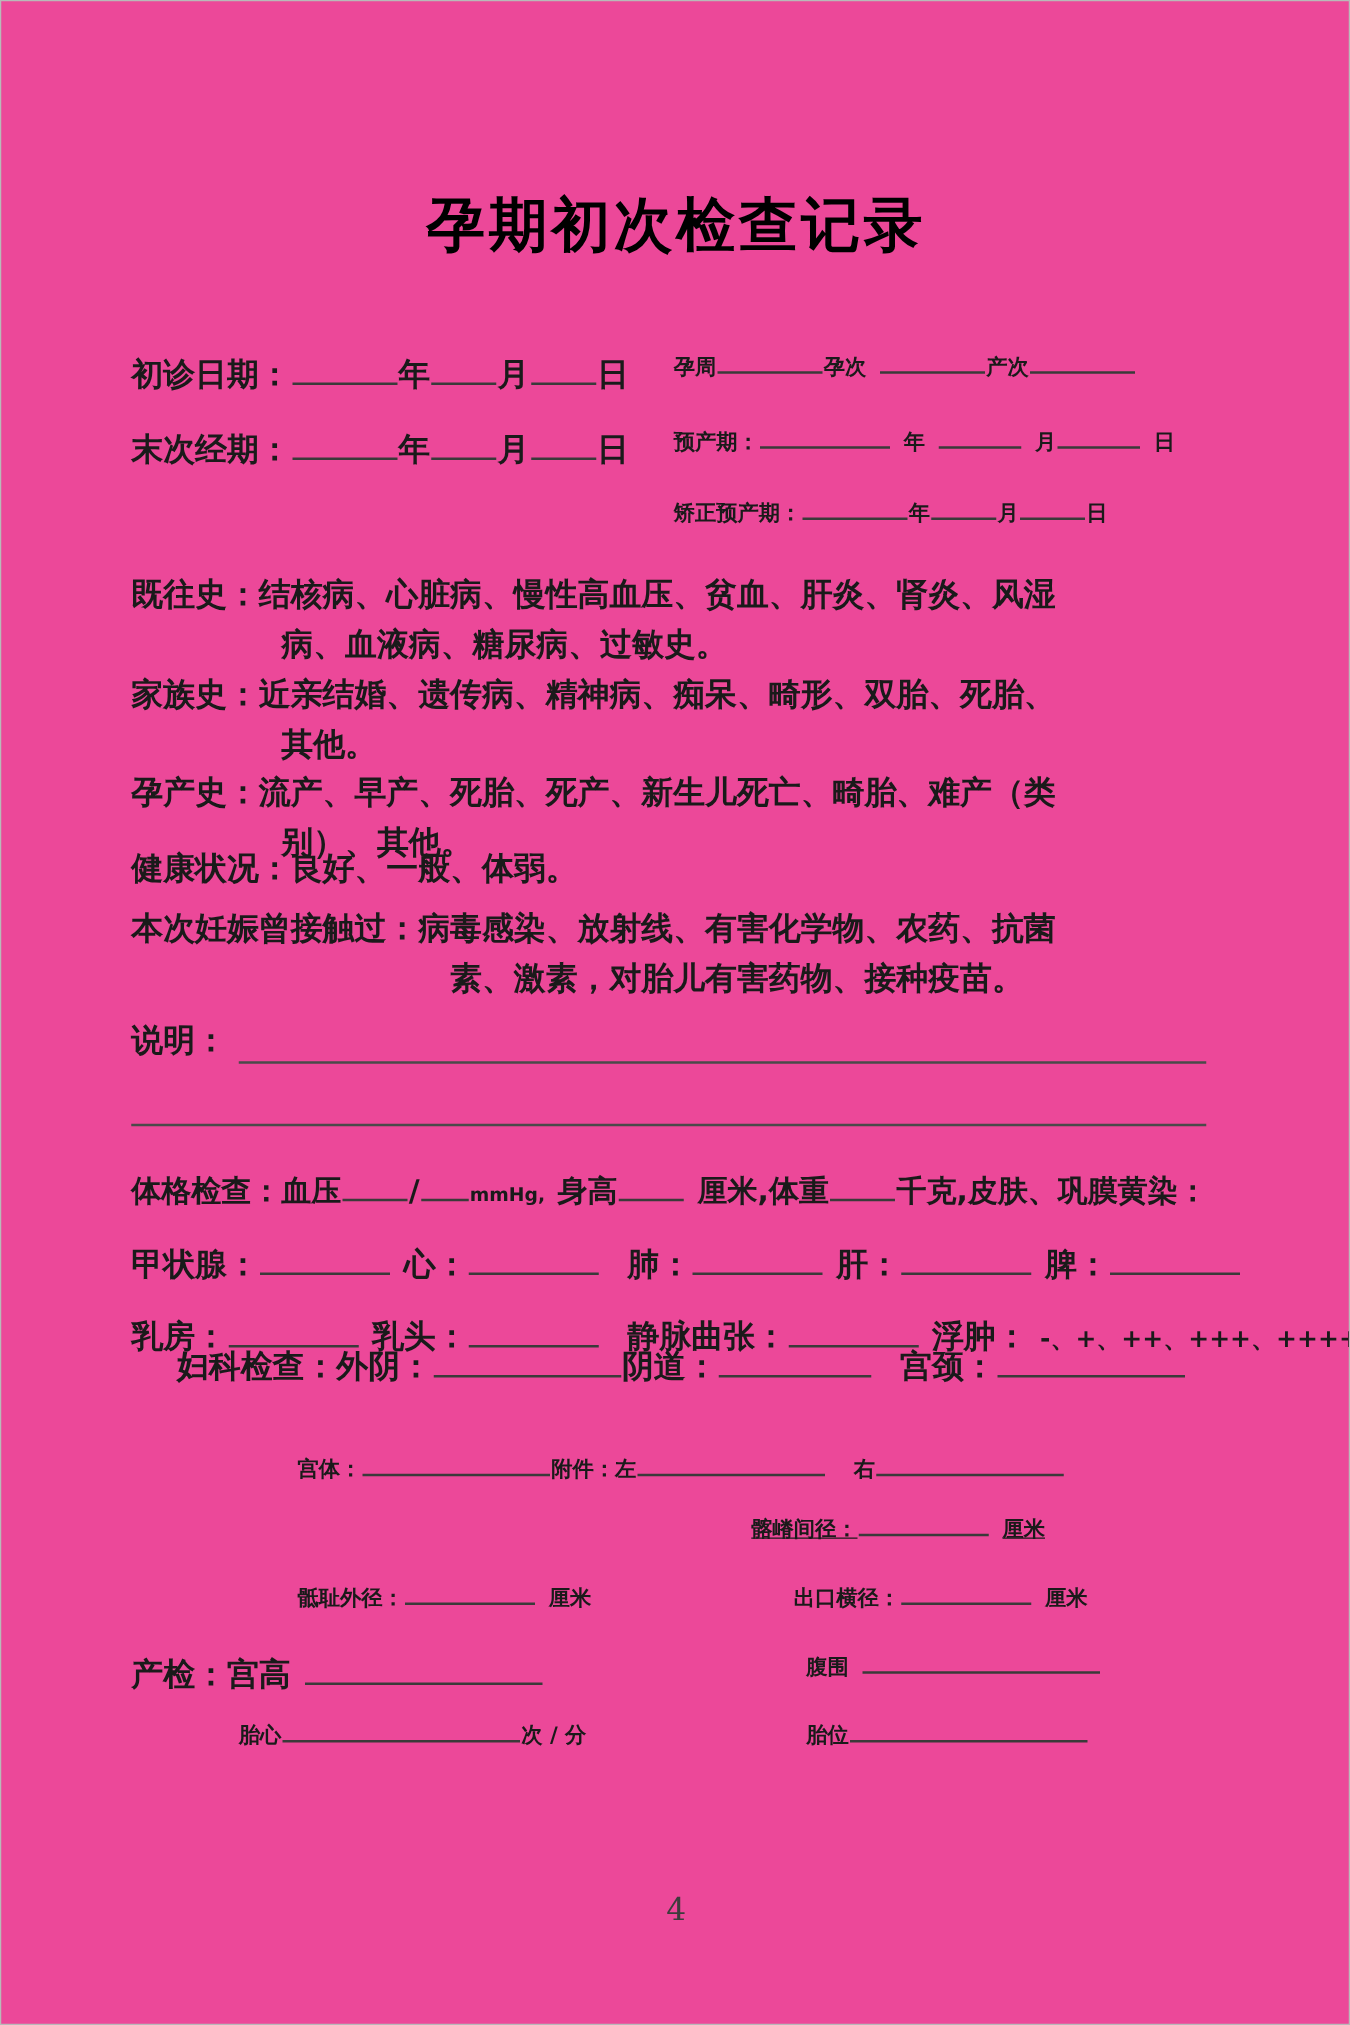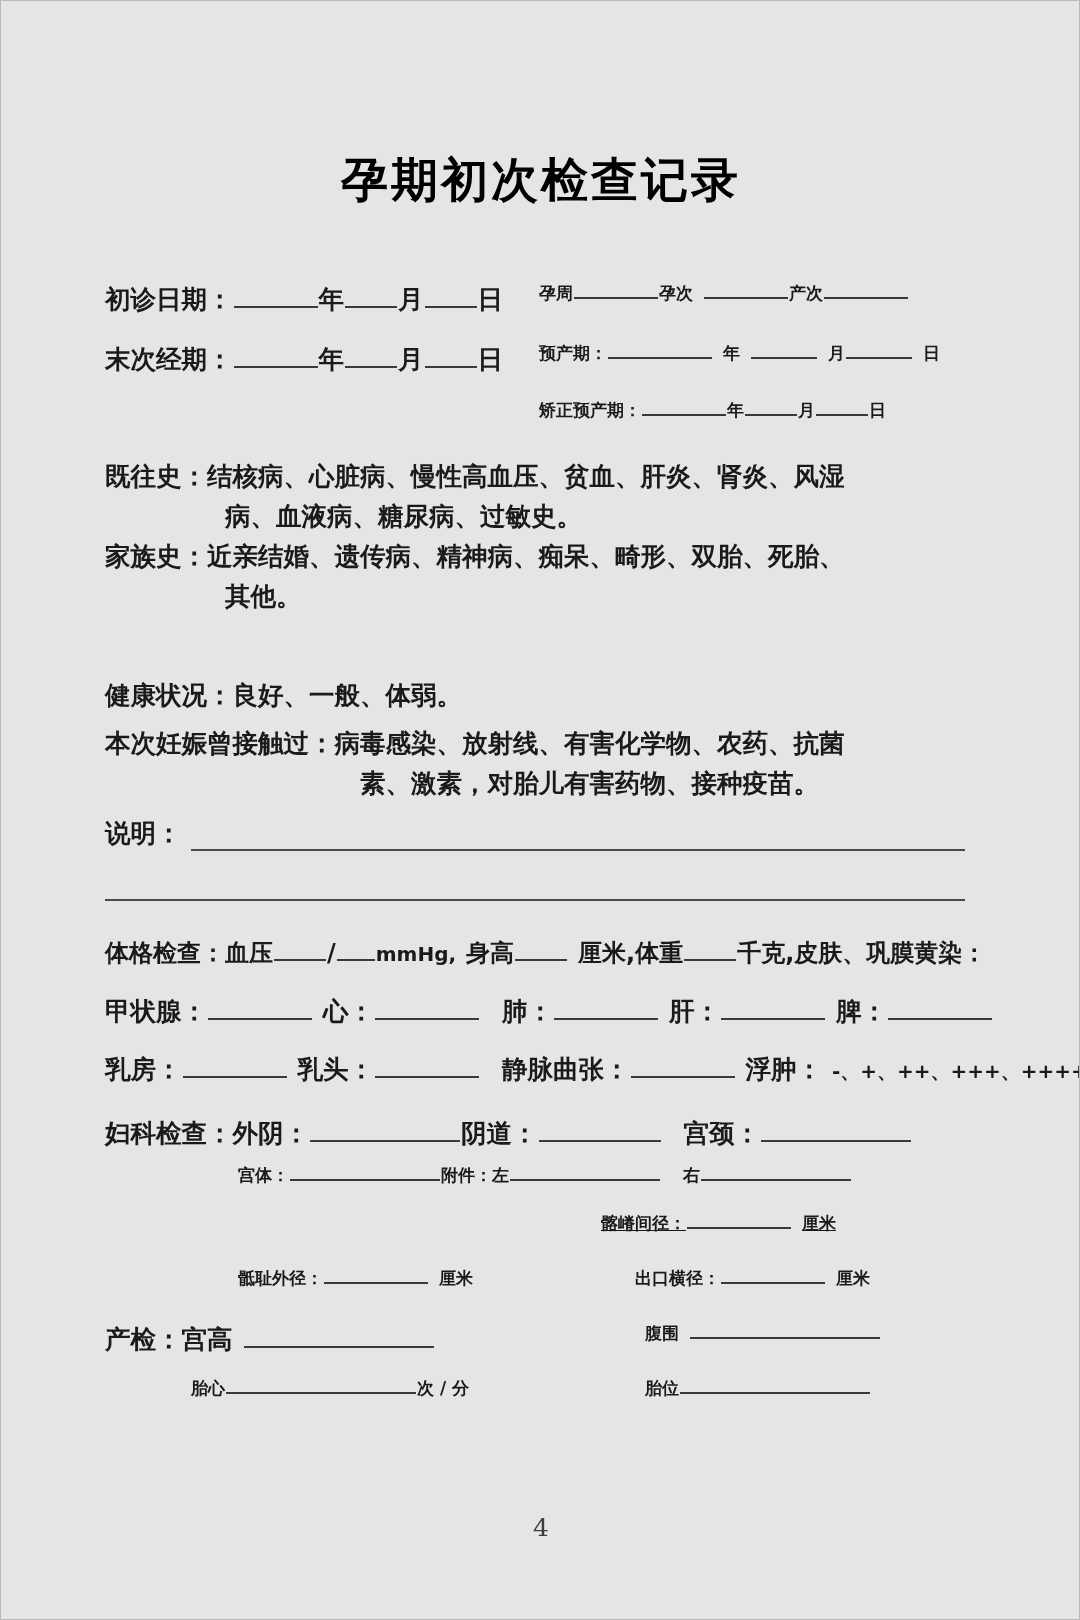--- a/index.html
+++ b/index.html
@@ -9,21 +9,21 @@
     background: #ffffff;
   }
   body {
     font-family: "DejaVu Sans", "Liberation Sans", sans-serif;
   }
   #page {
     position: relative;
     width: 1080px;
     height: 1620px;
     box-sizing: border-box;
-    background: #e5e5e5;
+    background: #ec4899;
     border: 1px solid #b9b9b9;
     overflow: hidden;
   }
   .sheet {
     position: absolute;
     left: 0; top: 0;
     width: 1080px;
     height: 1620px;
   }
 
@@ -94,21 +94,21 @@
     font-weight: 700;
     color: #1a1a1a;
     line-height: 40px;
     text-align: justify;
   }
   .hist .cont {
     display: block;
   }
 
   .small-unit {
-    font-size: 20px;
+    font-size: 15px;
     font-weight: 700;
     vertical-align: baseline;
   }
 
   
   .rule {
     position: absolute;
     height: 0;
     border-bottom: 2px solid #4a4a4a;
   }
@@ -156,20 +156,24 @@
     <div class="hist" style="top:455px;">
       <span>既往史：</span><span>结核病、心脏病、慢性高血压、贫血、肝炎、肾炎、风湿</span>
       <span class="cont" style="padding-left:120px;">病、血液病、糖尿病、过敏史。</span>
     </div>
 
     <div class="hist" style="top:535px;">
       <span>家族史：</span><span>近亲结婚、遗传病、精神病、痴呆、畸形、双胎、死胎、</span>
       <span class="cont" style="padding-left:120px;">其他。</span>
     </div>
 
+    <div class="hist" style="top:613px;">
+      <span>孕产史：</span><span>流产、早产、死胎、死产、新生儿死亡、畸胎、难产（类</span>
+      <span class="cont" style="padding-left:120px;">别）、其他。</span>
+    </div>
 
     <div class="row" style="top:682px;">
       <span>健康状况：</span><span>良好、一般、体弱。</span>
     </div>
 
     <div class="hist" style="top:722px;">
       <span>本次妊娠曾接触过：</span><span>病毒感染、放射线、有害化学物、农药、抗菌</span>
       <span class="cont" style="padding-left:255px;">素、激素，对胎儿有害药物、接种疫苗。</span>
     </div>
 
@@ -184,21 +188,21 @@
     </div>
 
     <div class="row" style="top:990px;">
       <span>甲状腺：</span><span class="blank b-xl"></span><span class="gap-s"></span><span>心：</span><span class="blank b-xl"></span><span class="gap-m"></span><span>肺：</span><span class="blank b-xl"></span><span class="gap-s"></span><span>肝：</span><span class="blank b-xl"></span><span class="gap-s"></span><span>脾：</span><span class="blank b-xl"></span>
     </div>
 
     <div class="row" style="top:1048px;">
       <span>乳房：</span><span class="blank b-xl"></span><span class="gap-s"></span><span>乳头：</span><span class="blank b-xl"></span><span class="gap-m"></span><span>静脉曲张：</span><span class="blank b-xl"></span><span class="gap-s"></span><span>浮肿：</span><span class="gap-s"></span><span style="font-size:20px;">-、+、++、+++、++++</span>
     </div>
 
-    <div class="row" style="top:1112px;">
+    <div class="row" style="top:1072px;text-align:center;">
       <span>妇科检查：</span><span>外阴：</span><span class="blank b-3xl"></span><span>阴道：</span><span class="blank b-2xl"></span><span class="gap-m"></span><span>宫颈：</span><span class="blank b-3xl"></span>
     </div>
 
     <div class="col-right" style="top:1160px; left:237px;">
       <span>宫体：</span><span class="blank b-3xl"></span><span>附件：</span><span>左</span><span class="blank b-3xl"></span><span class="gap-m"></span><span>右</span><span class="blank b-3xl"></span>
     </div>
 
     <div class="col-right" style="top:1208px; left:600px;text-decoration:underline;">
       <span>髂嵴间径：</span><span class="blank b-xl"></span><span class="gap-s"></span><span>厘米</span>
     </div>

